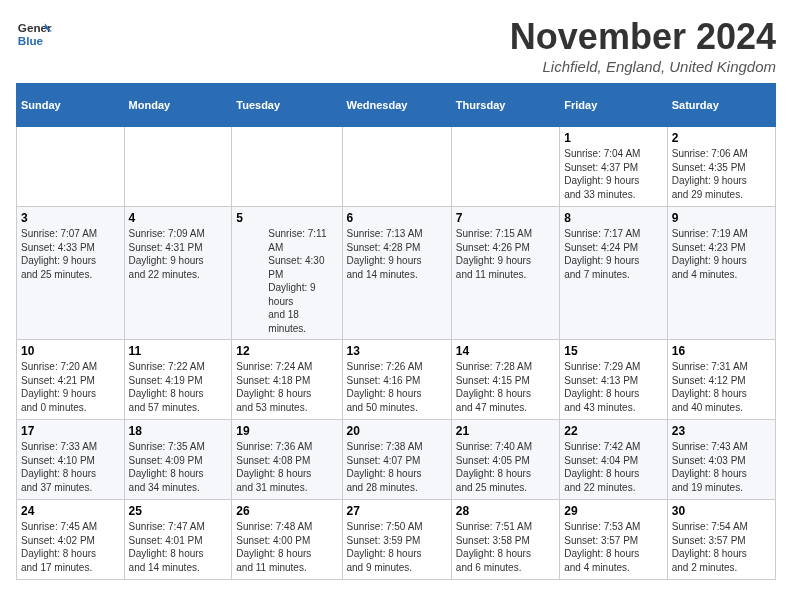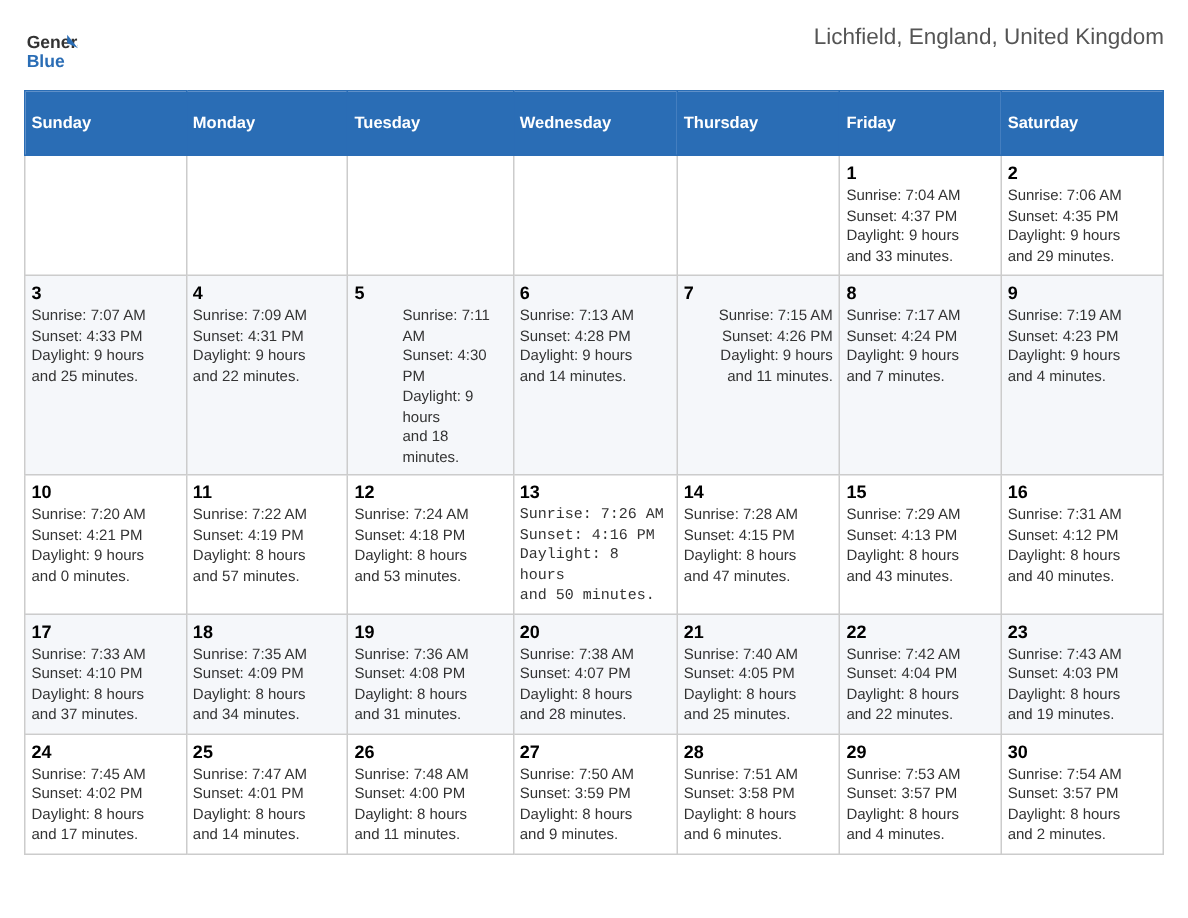--- a/index.html
+++ b/index.html
@@ -29,20 +29,21 @@
       text-align: right;
     }
     .month-title {
       font-size: 36px;
       font-weight: bold;
       color: #333;
     }
     .location-title {
       font-size: 15px;
       color: #555;
+      font-style: italic;
     }
     .calendar-table {
       width: 100%;
       border-collapse: collapse;
       font-size: 10.5px;
     }
     .calendar-table th {
       background: #2a6db5;
       color: #fff;
       padding: 15px 4px;
@@ -84,20 +85,21 @@
 
 <div class="header-area">
   <div class="logo">
     <svg class="logo-icon" viewBox="0 0 40 40">
       <text x="2" y="18" font-size="13" font-weight="bold" fill="#333" font-family="Arial">General</text>
       <text x="2" y="32" font-size="13" font-weight="bold" fill="#2a6db5" font-family="Arial">Blue</text>
       <polygon points="32,8 40,18 32,14" fill="#2a6db5"></polygon>
     </svg>
   </div>
   <div class="title-area">
+    <div class="month-title">November 2024</div>
     <div class="location-title">Lichfield, England, United Kingdom</div>
   </div>
 </div>
 
 <table class="calendar-table">
   <thead>
     <tr>
     <th>Sunday</th>
         <th>Monday</th>
         <th>Tuesday</th>
@@ -153,21 +155,21 @@
         </td>
         <td>
           <span class="day-num">6</span>
           <div class="day-info" style="white-space: pre-line;">Sunrise: 7:13 AM
 Sunset: 4:28 PM
 Daylight: 9 hours
 and 14 minutes.</div>
         </td>
         <td>
           <span class="day-num">7</span>
-          <div class="day-info" style="white-space: pre-line; text-align: right;">Sunrise: 7:15 AM
+          <div class="day-info" style="white-space: pre-line;">Sunrise: 7:15 AM
 Sunset: 4:26 PM
 Daylight: 9 hours
 and 11 minutes.</div>
         </td>
         <td>
           <span class="day-num">8</span>
           <div class="day-info" style="white-space: pre-line;">Sunrise: 7:17 AM
 Sunset: 4:24 PM
 Daylight: 9 hours
 and 7 minutes.</div>
@@ -197,21 +199,21 @@
         </td>
         <td>
           <span class="day-num">12</span>
           <div class="day-info" style="white-space: pre-line;">Sunrise: 7:24 AM
 Sunset: 4:18 PM
 Daylight: 8 hours
 and 53 minutes.</div>
         </td>
         <td>
           <span class="day-num">13</span>
-          <div class="day-info" style="white-space: pre-line; font-family: Liberation Mono, monospace;">Sunrise: 7:26 AM
+          <div class="day-info" style="white-space: pre-line;">Sunrise: 7:26 AM
 Sunset: 4:16 PM
 Daylight: 8 hours
 and 50 minutes.</div>
         </td>
         <td>
           <span class="day-num">14</span>
           <div class="day-info" style="white-space: pre-line;">Sunrise: 7:28 AM
 Sunset: 4:15 PM
 Daylight: 8 hours
 and 47 minutes.</div>

